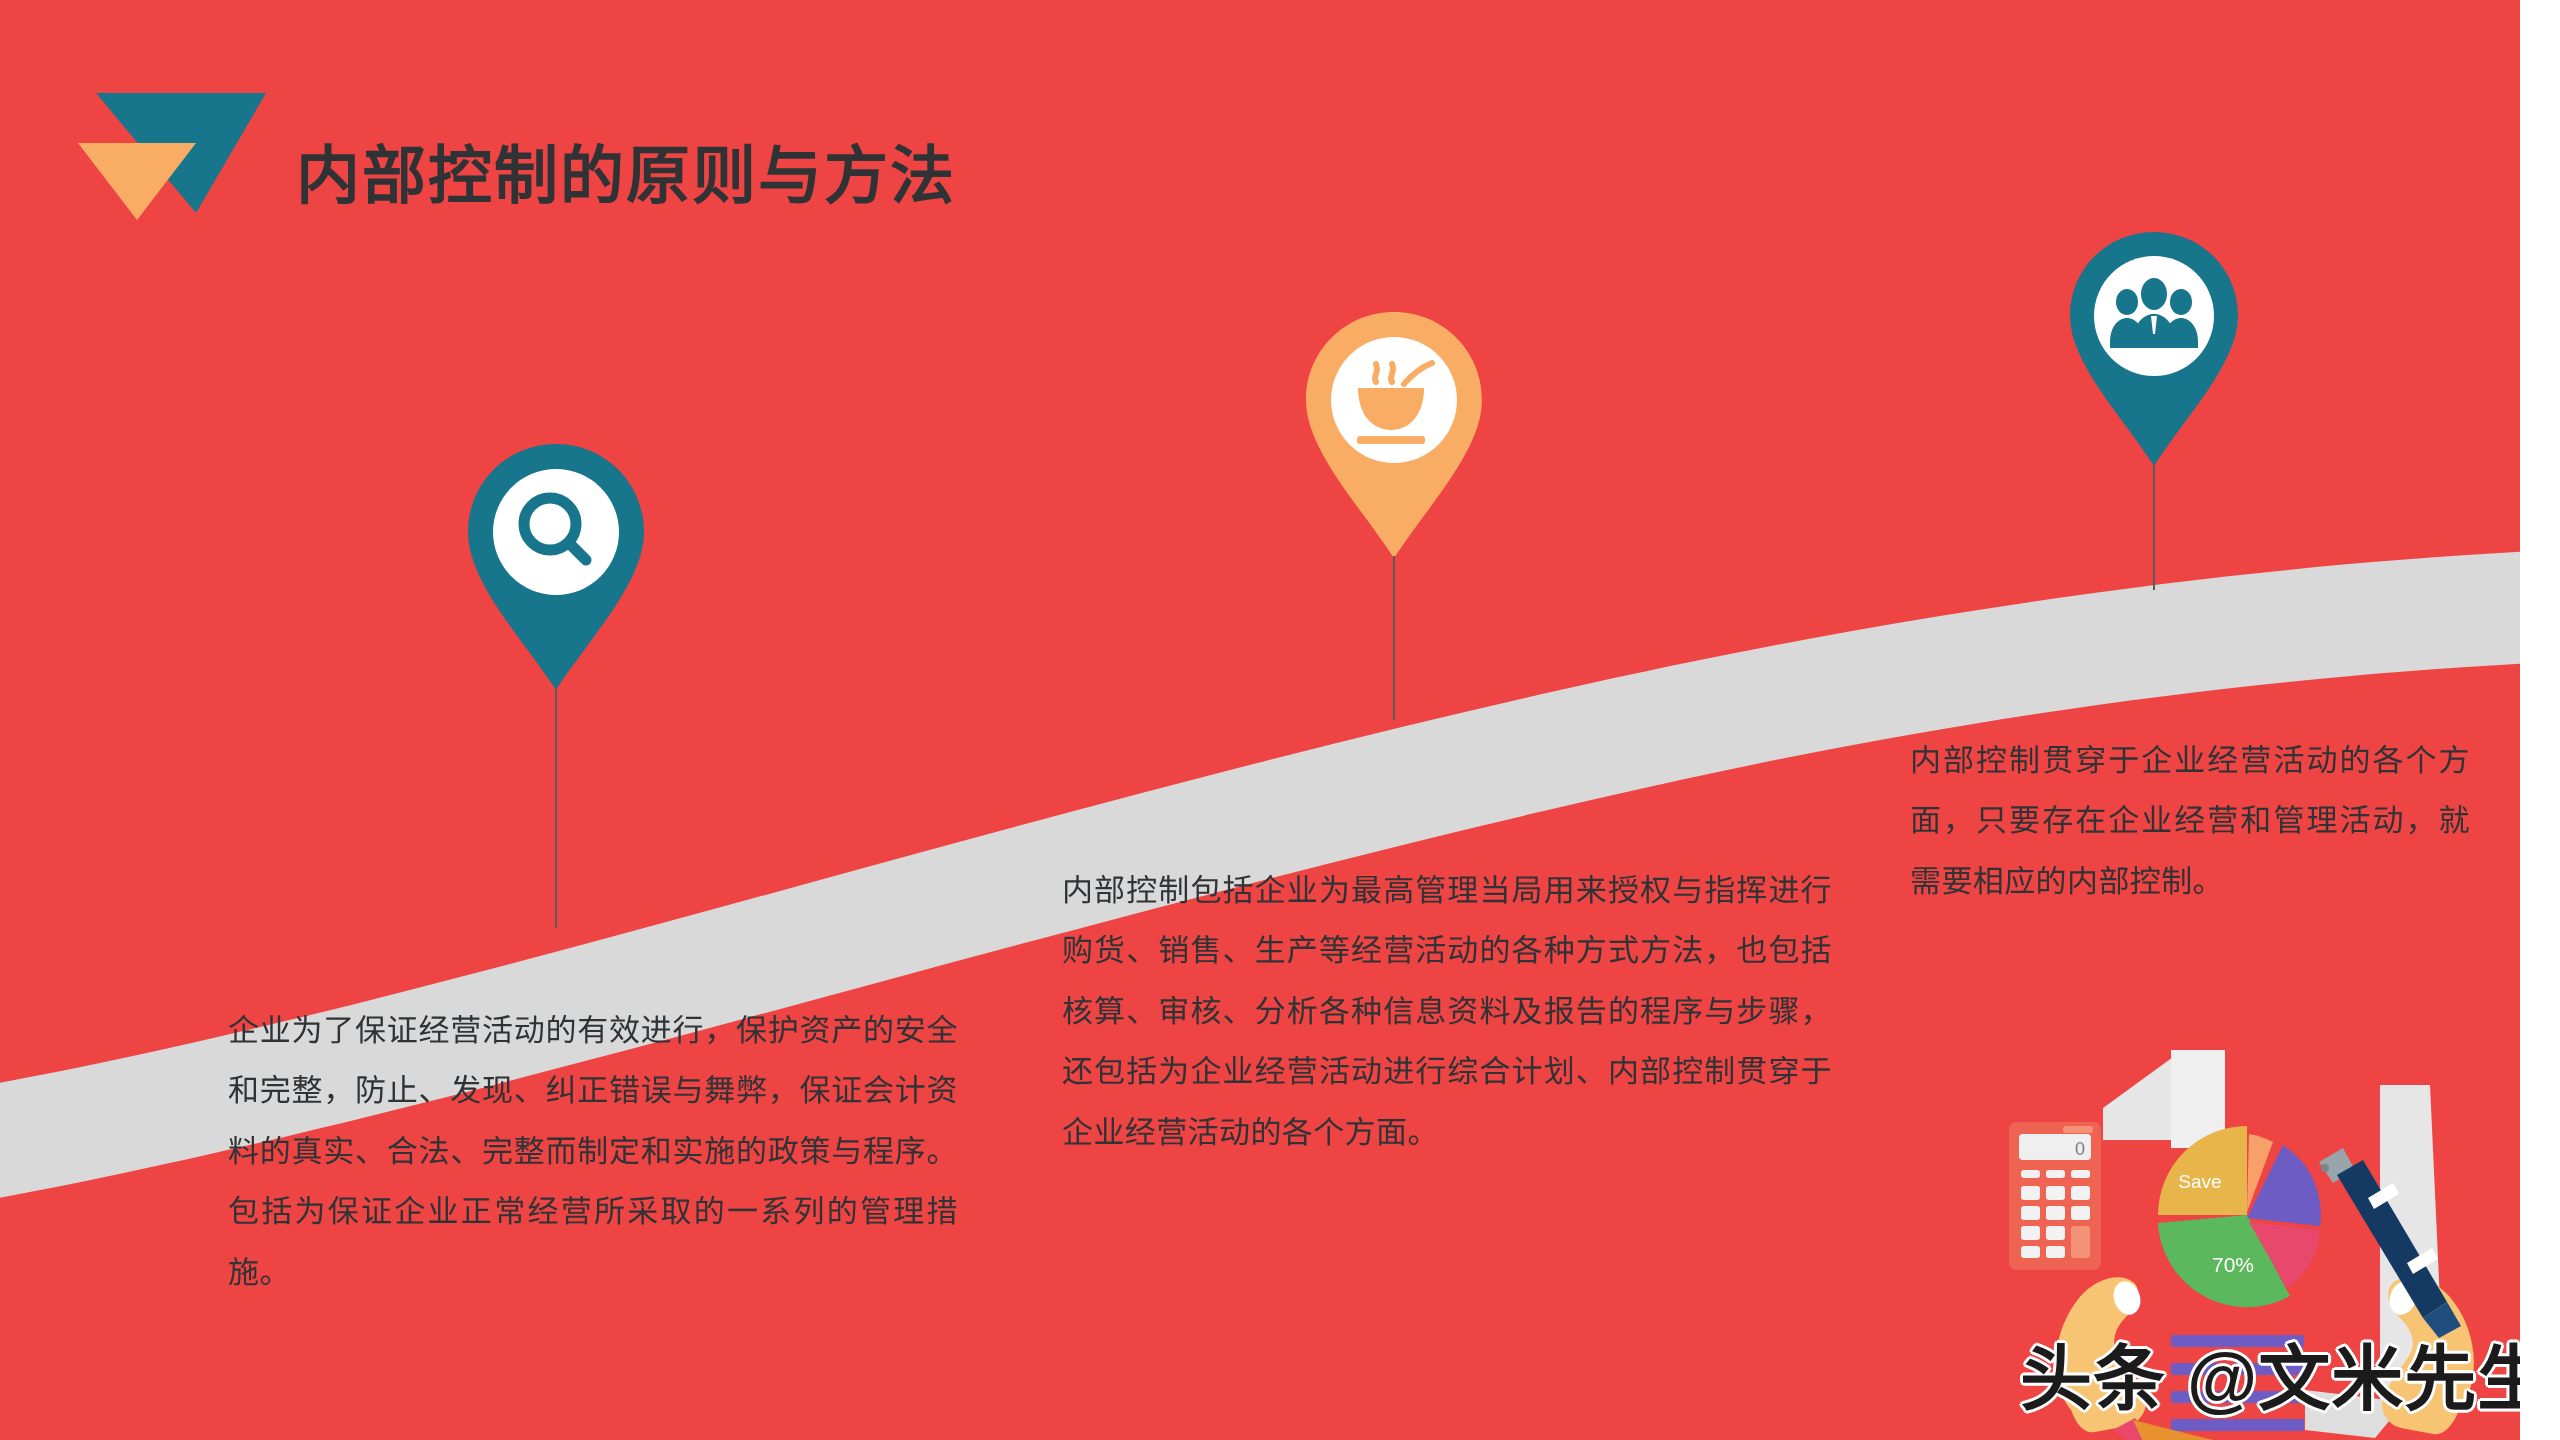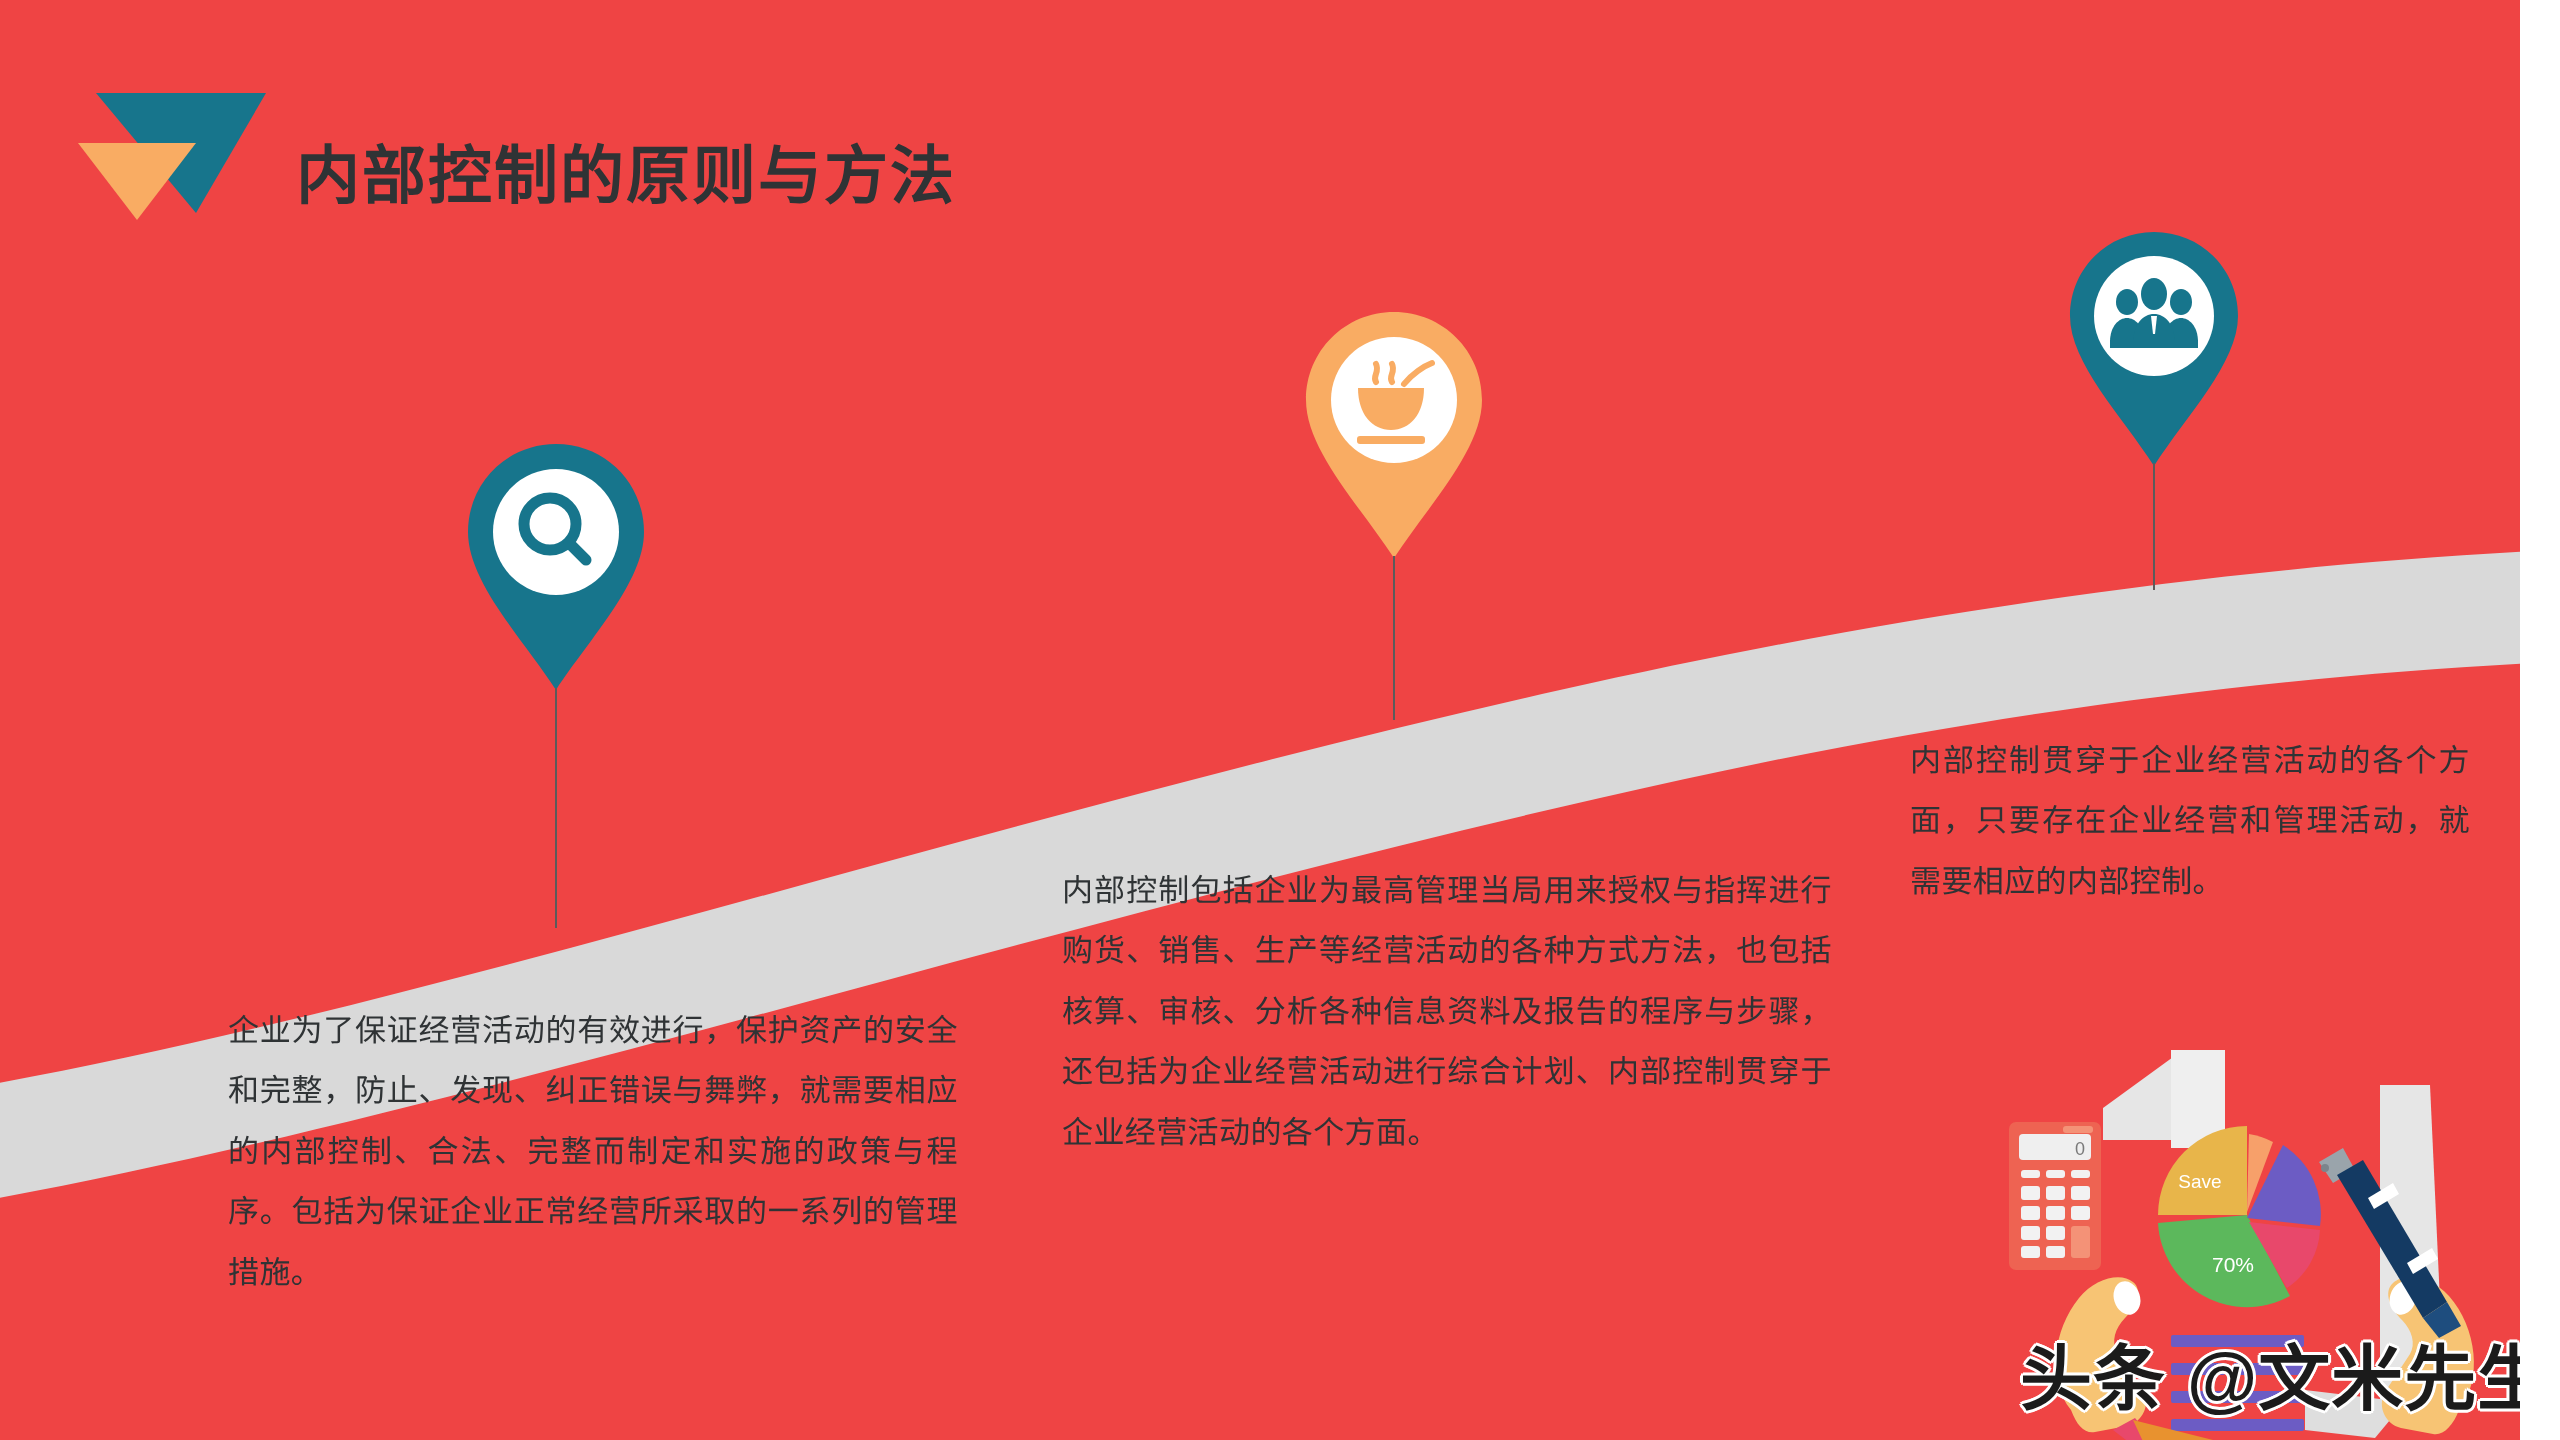--- a/index.html
+++ b/index.html
@@ -191,21 +191,21 @@
           <path d="M99,112 C99,96 108,88 116,88 C124,88 133,96 133,112 Z"></path>
           <path d="M68,114 C68,94 78,84 89,84 C100,84 110,94 110,114 Z"></path>
           <rect x="45" y="110" width="88" height="8"></rect>
           <polygon points="86,86 92,86 90,104 88,104" fill="#ffffff"></polygon>
         </g>
       </svg>
     </div>
     <div class="pin-stem"></div>
   </div>
 
-  <p class="body-text" id="text-1">企业为了保证经营活动的有效进行，保护资产的安全和完整，防止、发现、纠正错误与舞弊，就需要相应的内部控制、合法、完整而制定和实施的政策与程序。包括为保证企业正常经营所采取的一系列的管理措施。</p>
+  <p class="body-text" id="text-1">企业为了保证经营活动的有效进行，保护资产的安全和完整，防止、发现、纠正错误与舞弊，保证会计资料的真实、合法、完整而制定和实施的政策与程序。包括为保证企业正常经营所采取的一系列的管理措施。</p>
 
   <p class="body-text" id="text-2">内部控制包括企业为最高管理当局用来授权与指挥进行购货、销售、生产等经营活动的各种方式方法，也包括核算、审核、分析各种信息资料及报告的程序与步骤，还包括为企业经营活动进行综合计划、内部控制贯穿于企业经营活动的各个方面。</p>
 
   <p class="body-text" id="text-3">内部控制贯穿于企业经营活动的各个方面，只要存在企业经营和管理活动，就需要相应的内部控制。</p>
 
   <div id="illustration">
     <svg viewBox="0 0 590 420" aria-hidden="true">
 
       <g>
         <polygon points="128,78 205,22 205,110 128,110" fill="#E6E6E6"></polygon>

